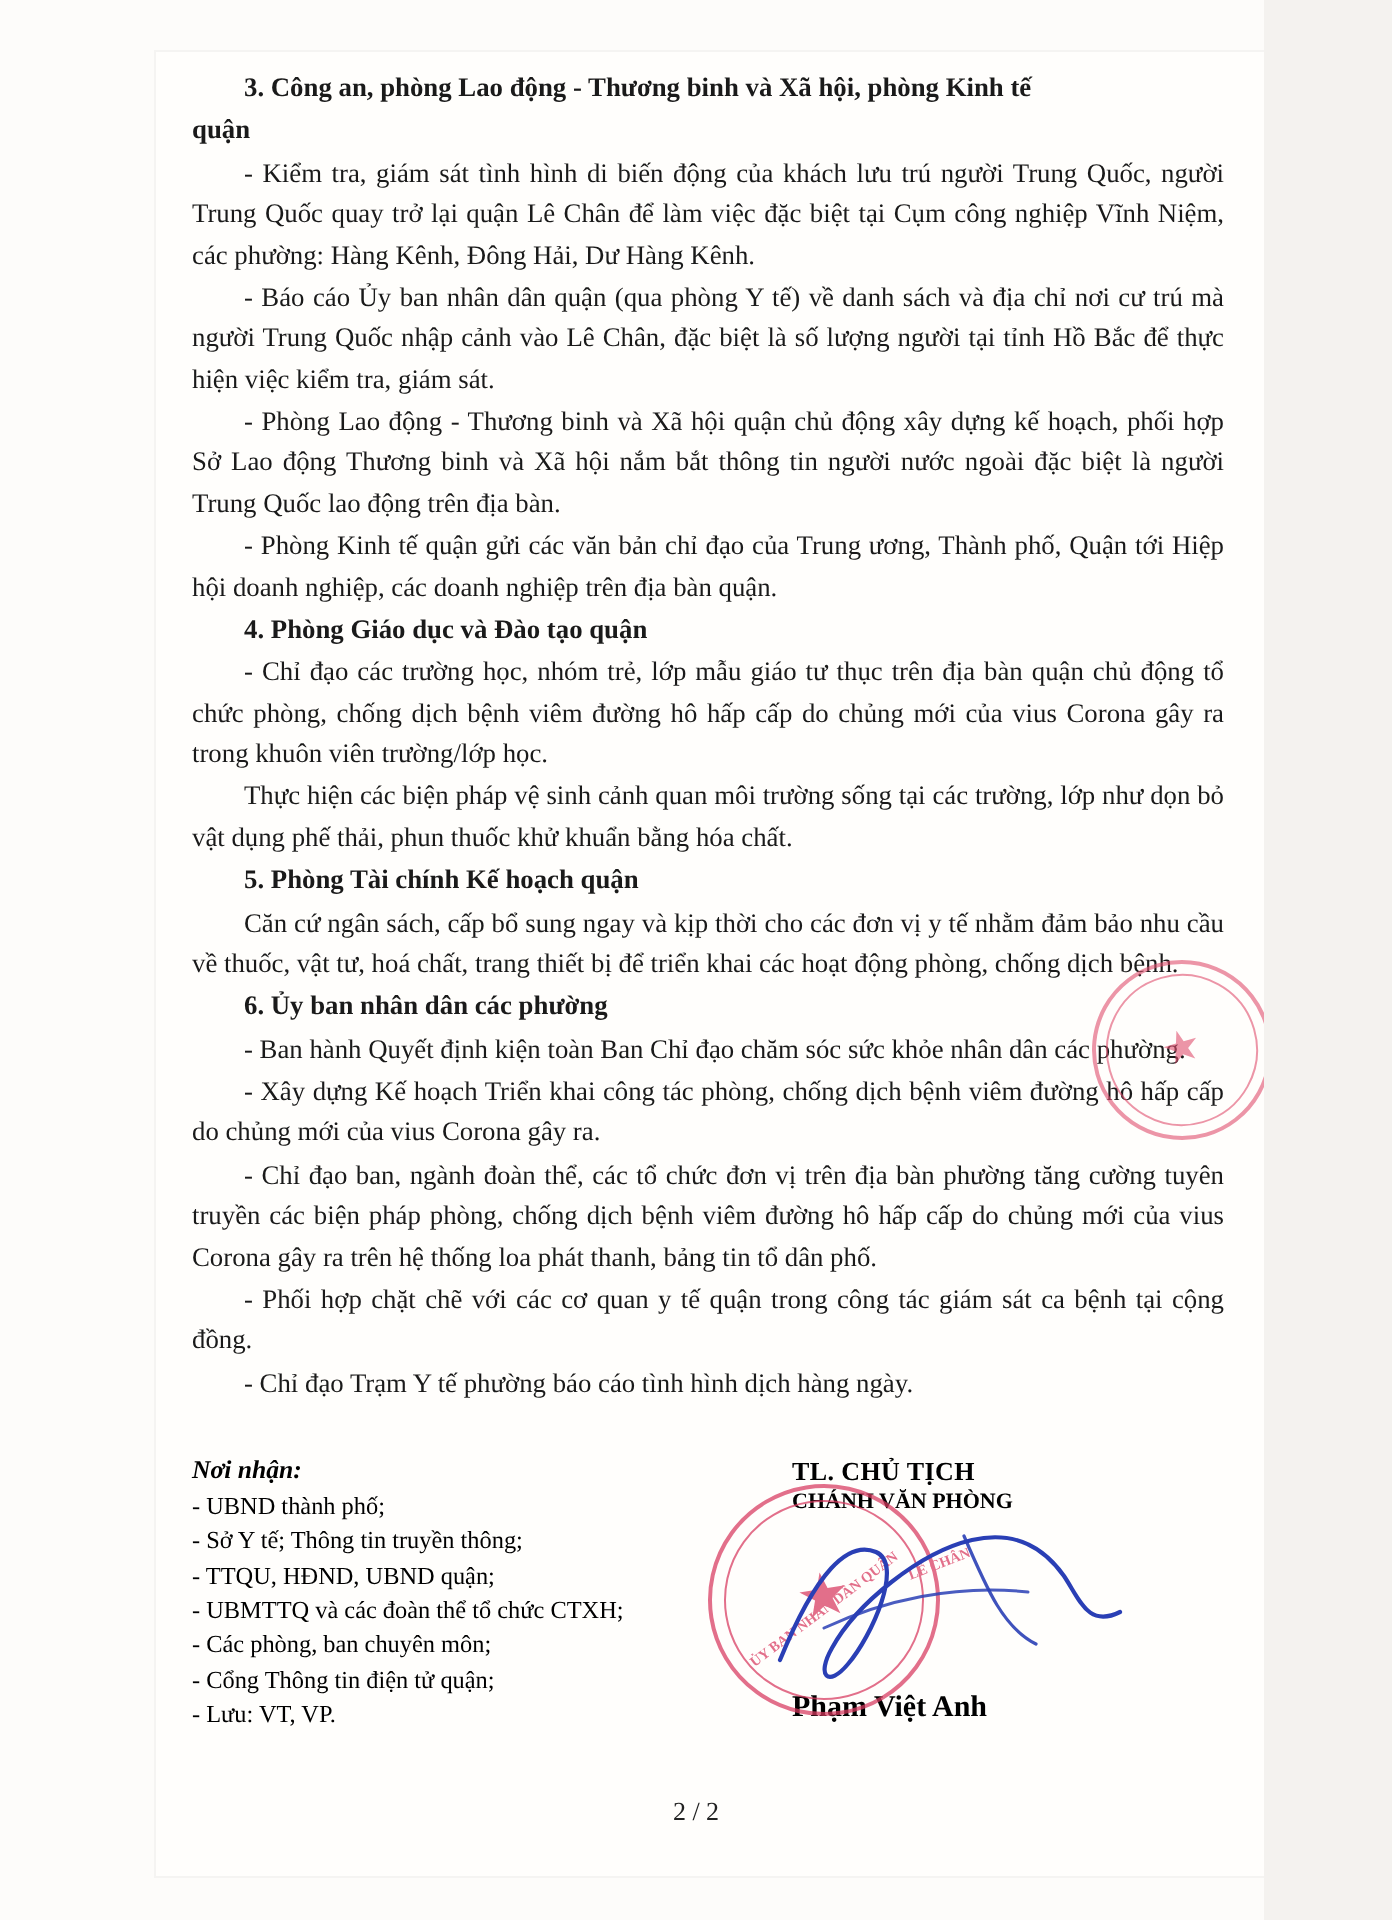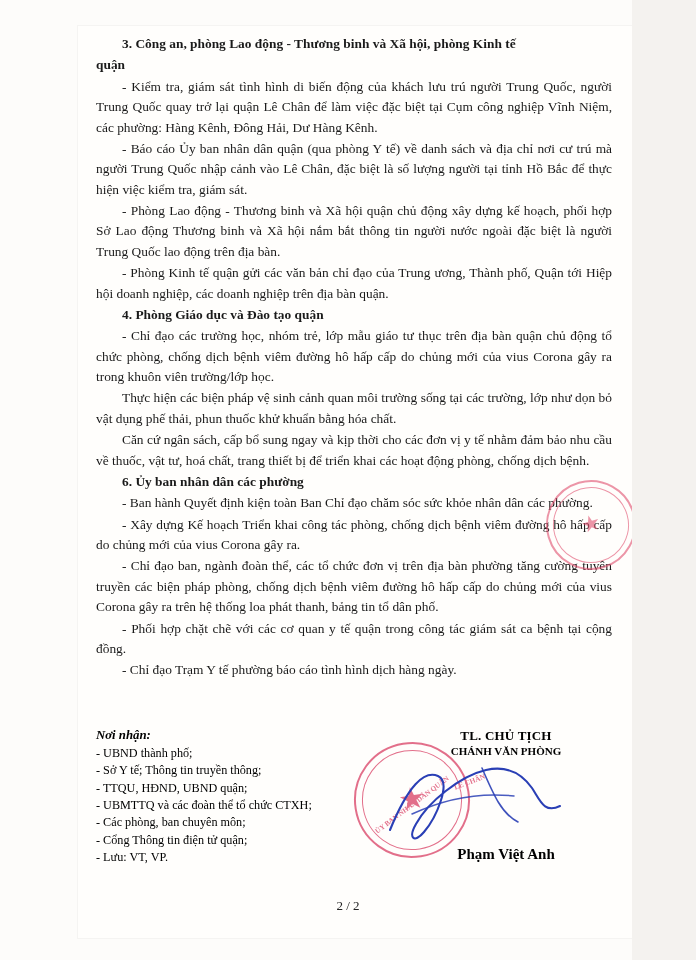--- a/index.html
+++ b/index.html
@@ -85,21 +85,20 @@
   .recipients li {
     font-size: 12.2px;
     line-height: 1.42;
     white-space: nowrap;
   }
   .signblock {
     position: absolute;
     left: 300px;
     top: 0;
     width: 220px;
-    text-align: center;
   }
   .signblock .l1 {
     font-weight: bold;
     font-size: 13px;
     letter-spacing: .2px;
   }
   .signblock .l2 {
     font-weight: bold;
     font-size: 11px;
     margin-top: 1px;
@@ -229,20 +228,21 @@
       <p class="para">- Phòng Kinh tế quận gửi các văn bản chỉ đạo của Trung ương, Thành phố, Quận tới Hiệp hội doanh nghiệp, các doanh nghiệp trên địa bàn quận.</p>
     </div>
 
     <div>
       <p class="heading">4. Phòng Giáo dục và Đào tạo quận</p>
       <p class="para">- Chỉ đạo các trường học, nhóm trẻ, lớp mẫu giáo tư thục trên địa bàn quận chủ động tổ chức phòng, chống dịch bệnh viêm đường hô hấp cấp do chủng mới của vius Corona gây ra trong khuôn viên trường/lớp học.</p>
       <p class="para">Thực hiện các biện pháp vệ sinh cảnh quan môi trường sống tại các trường, lớp như dọn bỏ vật dụng phế thải, phun thuốc khử khuẩn bằng hóa chất.</p>
     </div>
 
     <div>
+      <p class="heading">5. Phòng Tài chính Kế hoạch quận</p>
       <p class="para">Căn cứ ngân sách, cấp bổ sung ngay và kịp thời cho các đơn vị y tế nhằm đảm bảo nhu cầu về thuốc, vật tư, hoá chất, trang thiết bị để triển khai các hoạt động phòng, chống dịch bệnh.</p>
     </div>
 
     <div>
       <p class="heading">6. Ủy ban nhân dân các phường</p>
       <p class="para">- Ban hành Quyết định kiện toàn Ban Chỉ đạo chăm sóc sức khỏe nhân dân các phường.</p>
       <p class="para">- Xây dựng Kế hoạch Triển khai công tác phòng, chống dịch bệnh viêm đường hô hấp cấp do chủng mới của vius Corona gây ra.</p>
       <p class="para">- Chỉ đạo ban, ngành đoàn thể, các tổ chức đơn vị trên địa bàn phường tăng cường tuyên truyền các biện pháp phòng, chống dịch bệnh viêm đường hô hấp cấp do chủng mới của vius Corona gây ra trên hệ thống loa phát thanh, bảng tin tổ dân phố.</p>
       <p class="para">- Phối hợp chặt chẽ với các cơ quan y tế quận trong công tác giám sát ca bệnh tại cộng đồng.</p>
       <p class="para">- Chỉ đạo Trạm Y tế phường báo cáo tình hình dịch hàng ngày.</p>

